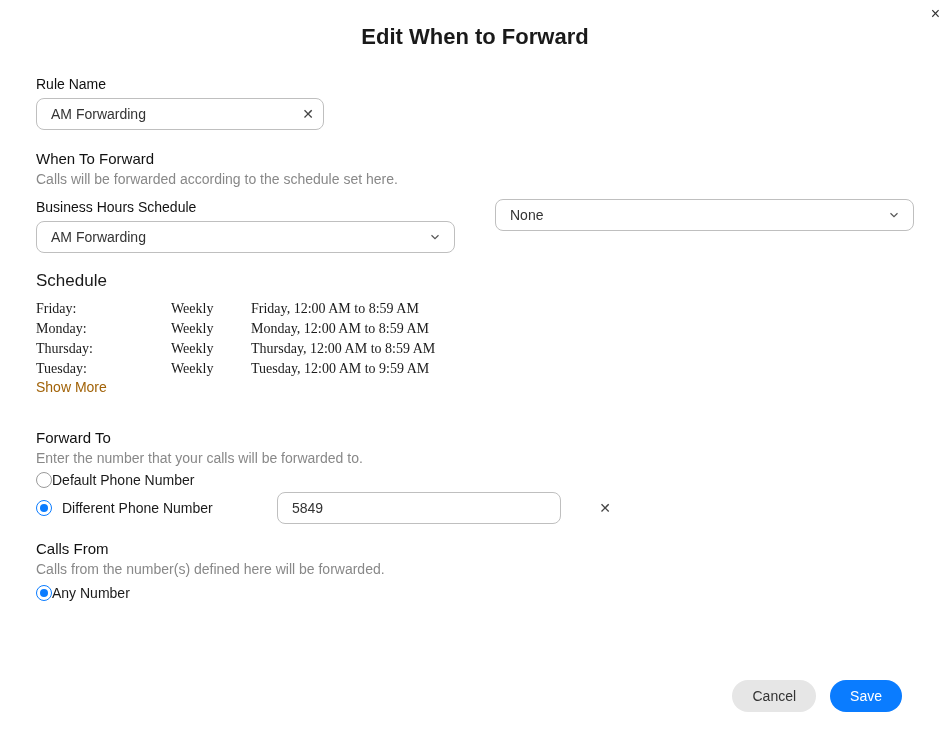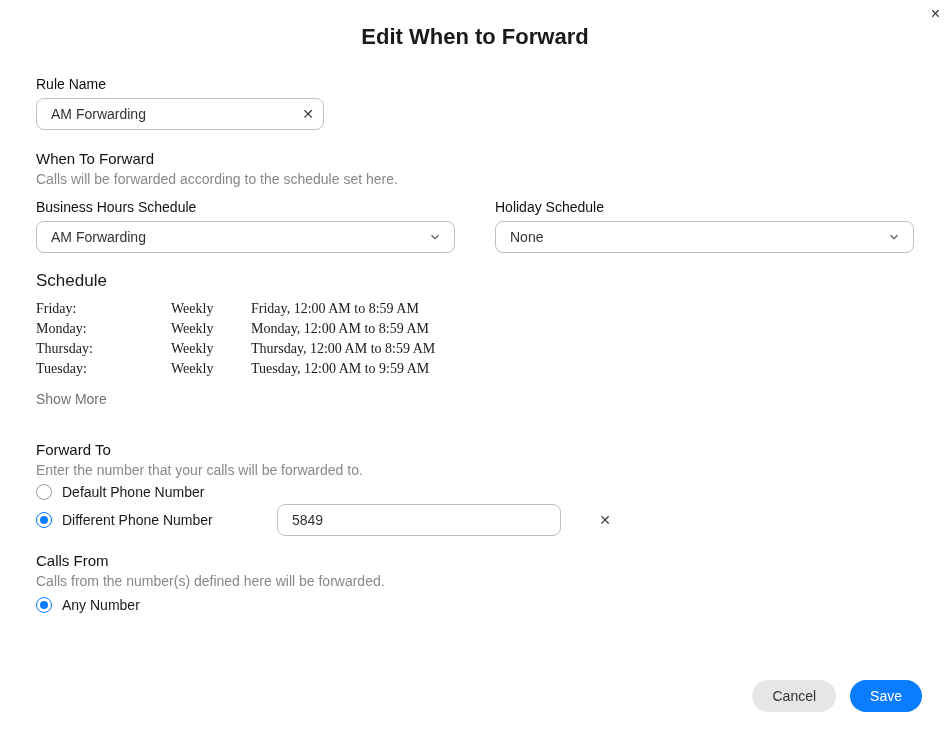--- a/index.html
+++ b/index.html
@@ -113,31 +113,30 @@
   }
   table.schedule td {
     vertical-align: top;
     padding: 2px 0;
     font-family: Liberation Serif, serif;
   }
   table.schedule td.day  { width: 135px; }
   table.schedule td.freq { width: 80px; }
   table.schedule td.time { width: 205px; }
   .show-more {
-    color: #737373;
-    font-size: 14px;
-    margin-top: 12px;
+    color: #a16207;
+    font-size: 14px;
+    margin-top: 0;
     cursor: pointer;
     display: inline-block;
   }
   .spacer20 { height: 34px; }
   .radio-row {
     display: flex;
     align-items: center;
-    gap: 10px;
     margin: 4px 0;
     font-size: 14px;
   }
   .radio {
     width: 16px; height: 16px;
     border-radius: 50%;
     border: 1.5px solid #9a9a9a;
     display: inline-flex;
     align-items: center;
     justify-content: center;
@@ -155,21 +154,21 @@
   }
   .forward-block { margin-top: 2px; }
   .radio-line2 {
     display: flex;
     align-items: center;
     gap: 10px;
   }
   .radio-line2 .input-wrap { margin-left: 30px; }
   .footer {
     position: absolute;
-    right: 28px;
+    right: 48px;
     bottom: 22px;
     display: flex;
     gap: 14px;
   }
   .btn {
     height: 32px;
     border-radius: 16px;
     padding: 0 20px;
     font-size: 14px;
     border: none;
@@ -210,21 +209,20 @@
       <div class="select">
         <span>AM Forwarding</span>
         <span class="chev">
           <svg width="14" height="14" viewBox="0 0 24 24" fill="none" stroke="#555" stroke-width="2">
               <polyline points="6 9 12 15 18 9"></polyline>
             </svg>
         </span>
       </div>
     </div>
     <div class="col">
-      <p class="label">Holiday Schedule</p>
       <div class="select">
         <span>None</span>
         <span class="chev">
           <svg width="14" height="14" viewBox="0 0 24 24" fill="none" stroke="#555" stroke-width="2">
               <polyline points="6 9 12 15 18 9"></polyline>
             </svg>
         </span>
       </div>
     </div>
   </div>

